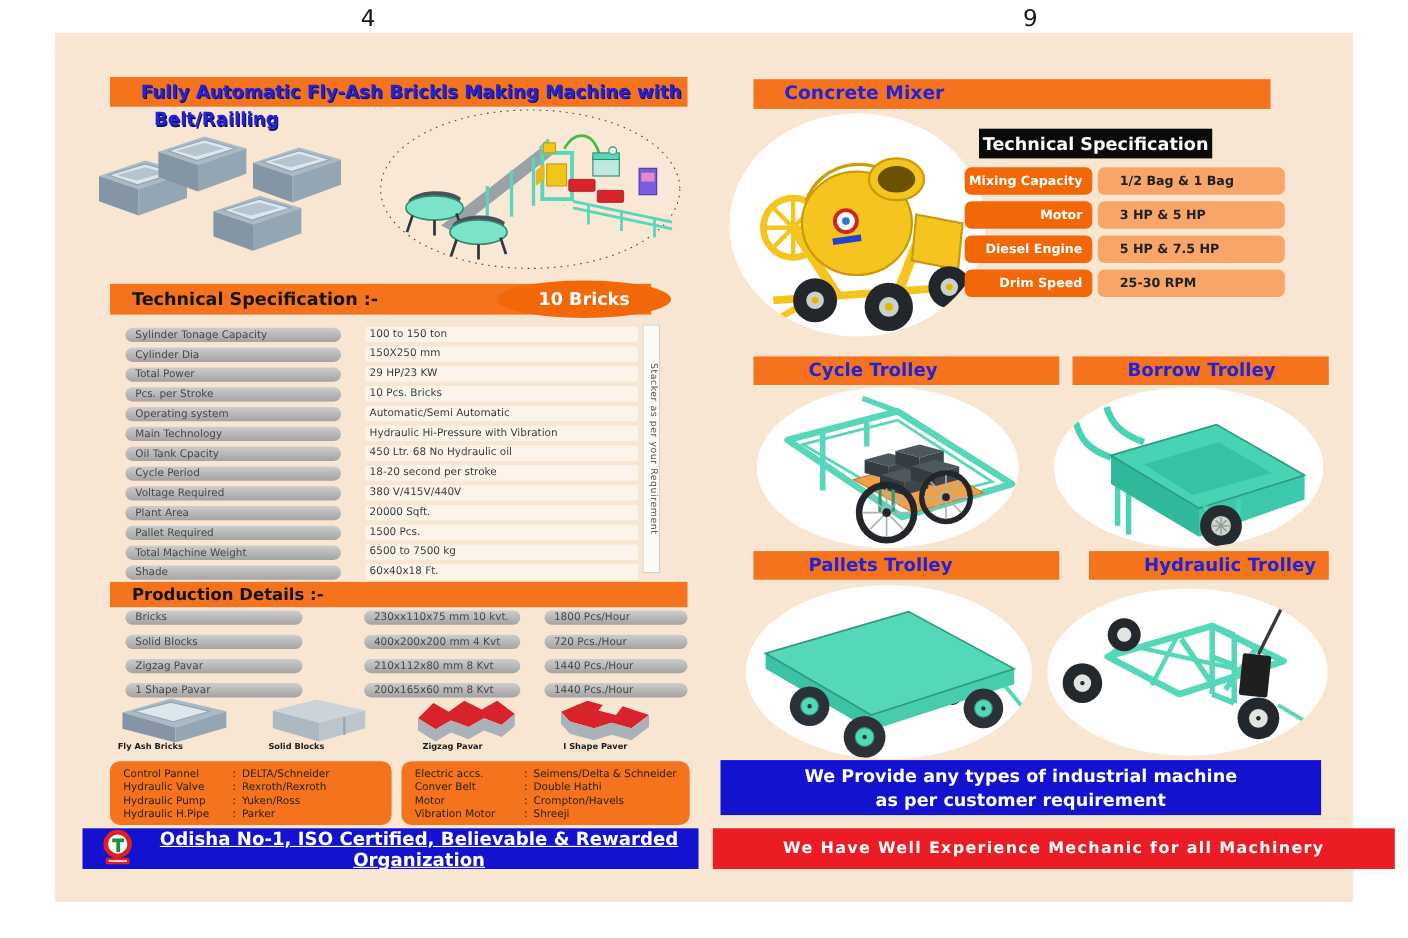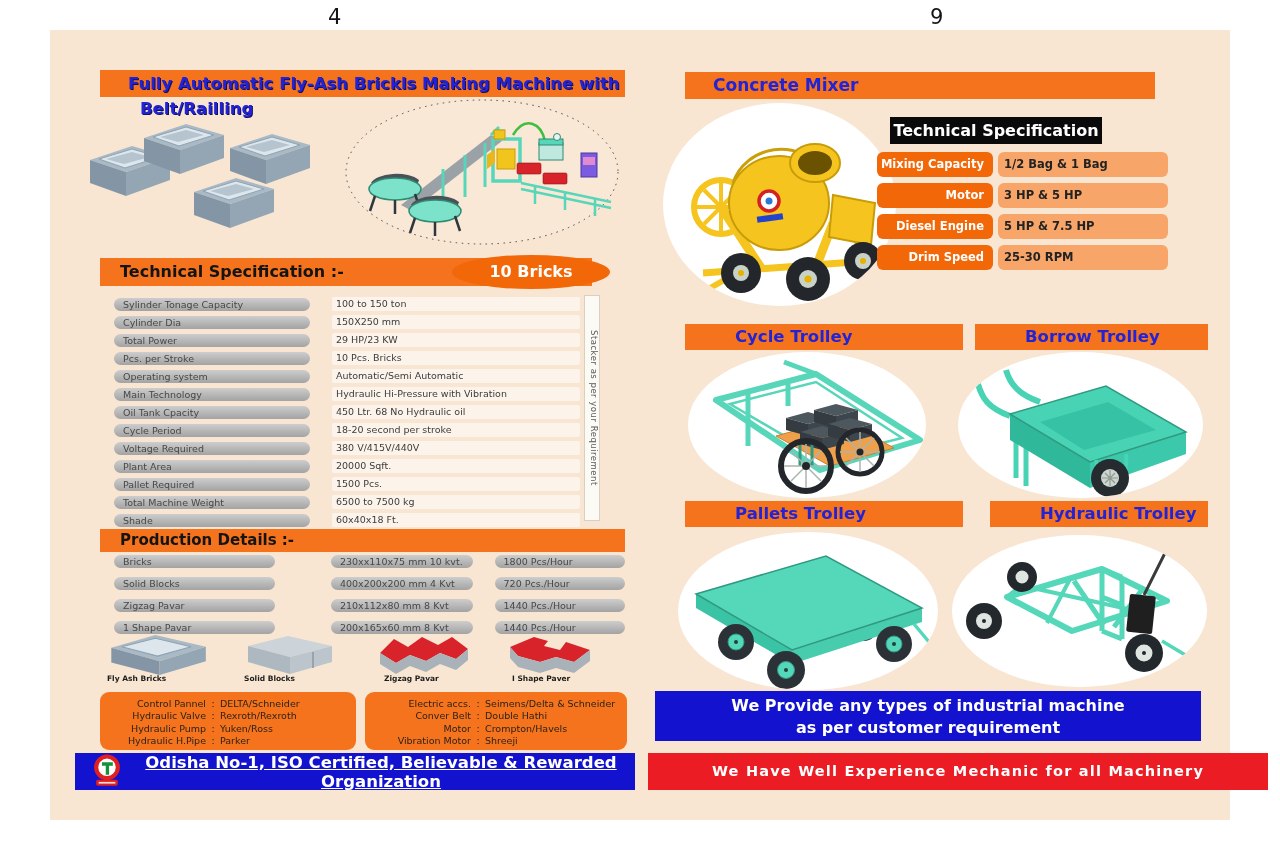--- a/index.html
+++ b/index.html
@@ -24,35 +24,35 @@
         writing-mode:vertical-rl;font-size:8.5px;color:#5a5a5a;text-align:center;letter-spacing:.5px;box-sizing:border-box;}
   
   .prow{display:flex;align-items:center;height:22px;}
   .ppill1{width:196px;margin-left:14px;}
   .ppill2{width:172px;margin-left:56px;}
   .ppill3{width:158px;margin-left:22px;}
   .caption{font-size:7.5px;font-weight:bold;color:#1c1c1c;}
   
   .comp-box{top:692px;height:58px;background:#f4731c;border-radius:9px;padding:6px 10px 0 12px;box-sizing:border-box;}
   .cline{display:flex;font-size:9.5px;line-height:12.4px;color:#2b2219;font-weight:500;white-space:nowrap;}
-  .clabel{width:94px;text-align:right;}
+  .clabel{width:94px;}
   .csep{width:14px;text-align:center;}
   .csep::before{content:":";}
   
   #footer-left{left:75px;top:753px;width:560px;height:37px;background:#1212cf;display:flex;align-items:center;}
   #footer-left .txt{flex:1;text-align:center;color:#fff;font-weight:bold;font-size:16.5px;text-decoration:underline;}
   #footer-right{left:648px;top:753px;width:620px;height:37px;background:#ec1c24;color:#fff;font-weight:bold;
         font-size:14.5px;letter-spacing:1.2px;text-align:center;line-height:37px;white-space:nowrap;}
   
   .oval{border-radius:50%;background:#fff;overflow:hidden;}
   .mrow{display:flex;align-items:center;margin-bottom:6px;}
   .mlabel{width:116px;height:25px;background:#f26708;border-radius:6px;color:#fff;font-weight:bold;
         font-size:11.5px;text-align:right;line-height:25px;padding-right:9px;box-sizing:border-box;}
   .mval{width:170px;height:25px;background:#f8a56a;border-radius:6px;color:#222;font-weight:bold;
-        font-size:11.5px;line-height:25px;padding-left:6px;box-sizing:border-box;margin-left:5px;}
+        font-size:11.5px;line-height:25px;padding-left:20px;box-sizing:border-box;margin-left:5px;}
   #provide-banner{left:655px;top:691px;width:546px;height:50px;background:#1212cf;color:#fff;font-weight:bold;
         font-size:16px;text-align:center;line-height:22px;padding-top:4px;box-sizing:border-box;}
   .trolley-banner{height:26px;padding-left:28px;}
   .trolley-banner span{display:block;font-size:16.5px;line-height:26px;padding-left:22px;}
   #spec-black{left:890px;top:117px;width:212px;height:27px;background:#0a0a0a;color:#fff;font-weight:bold;
         font-size:16px;text-align:center;line-height:27px;}
 </style>
 </head>
 <body>
 

